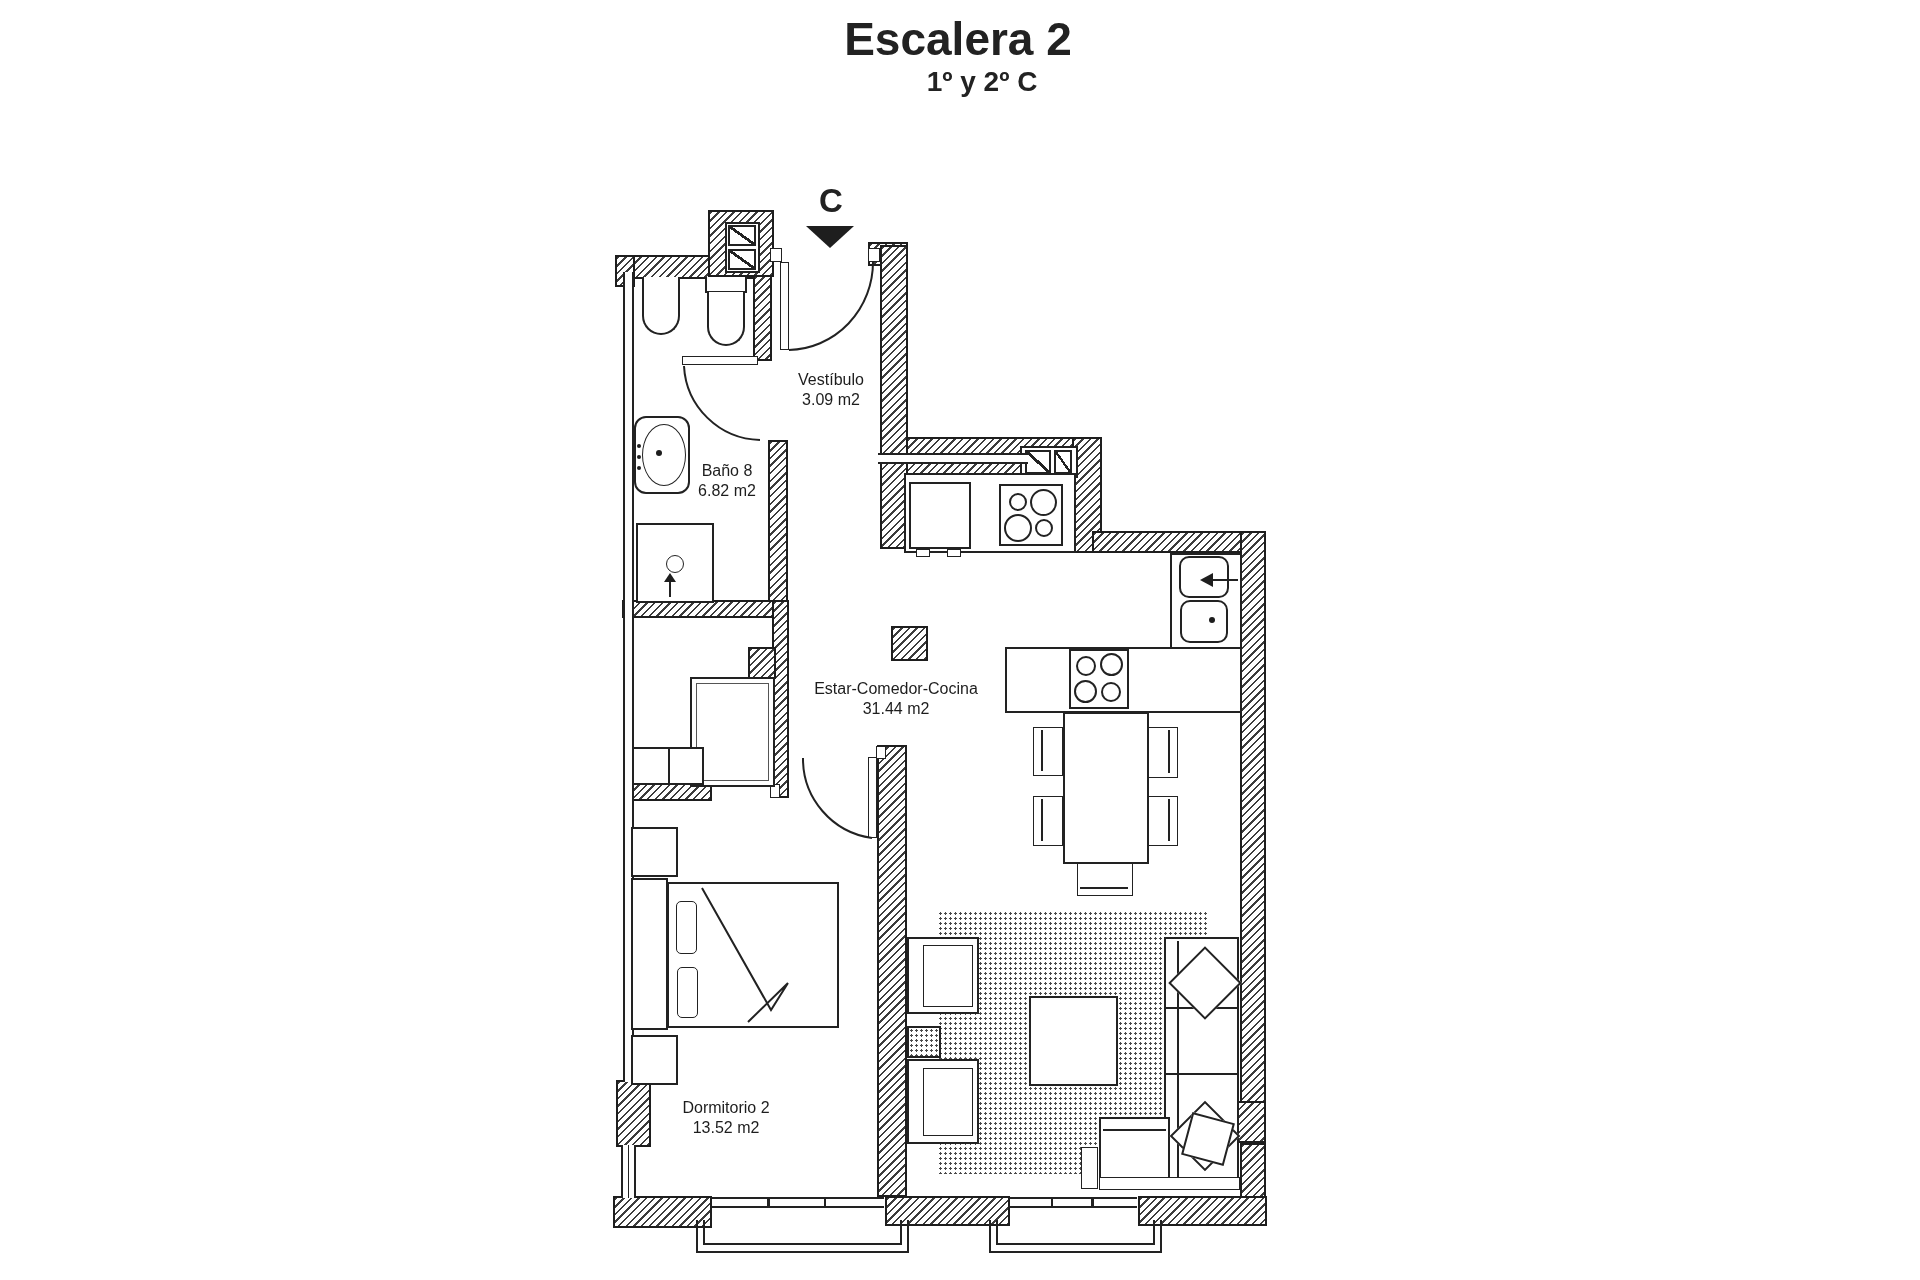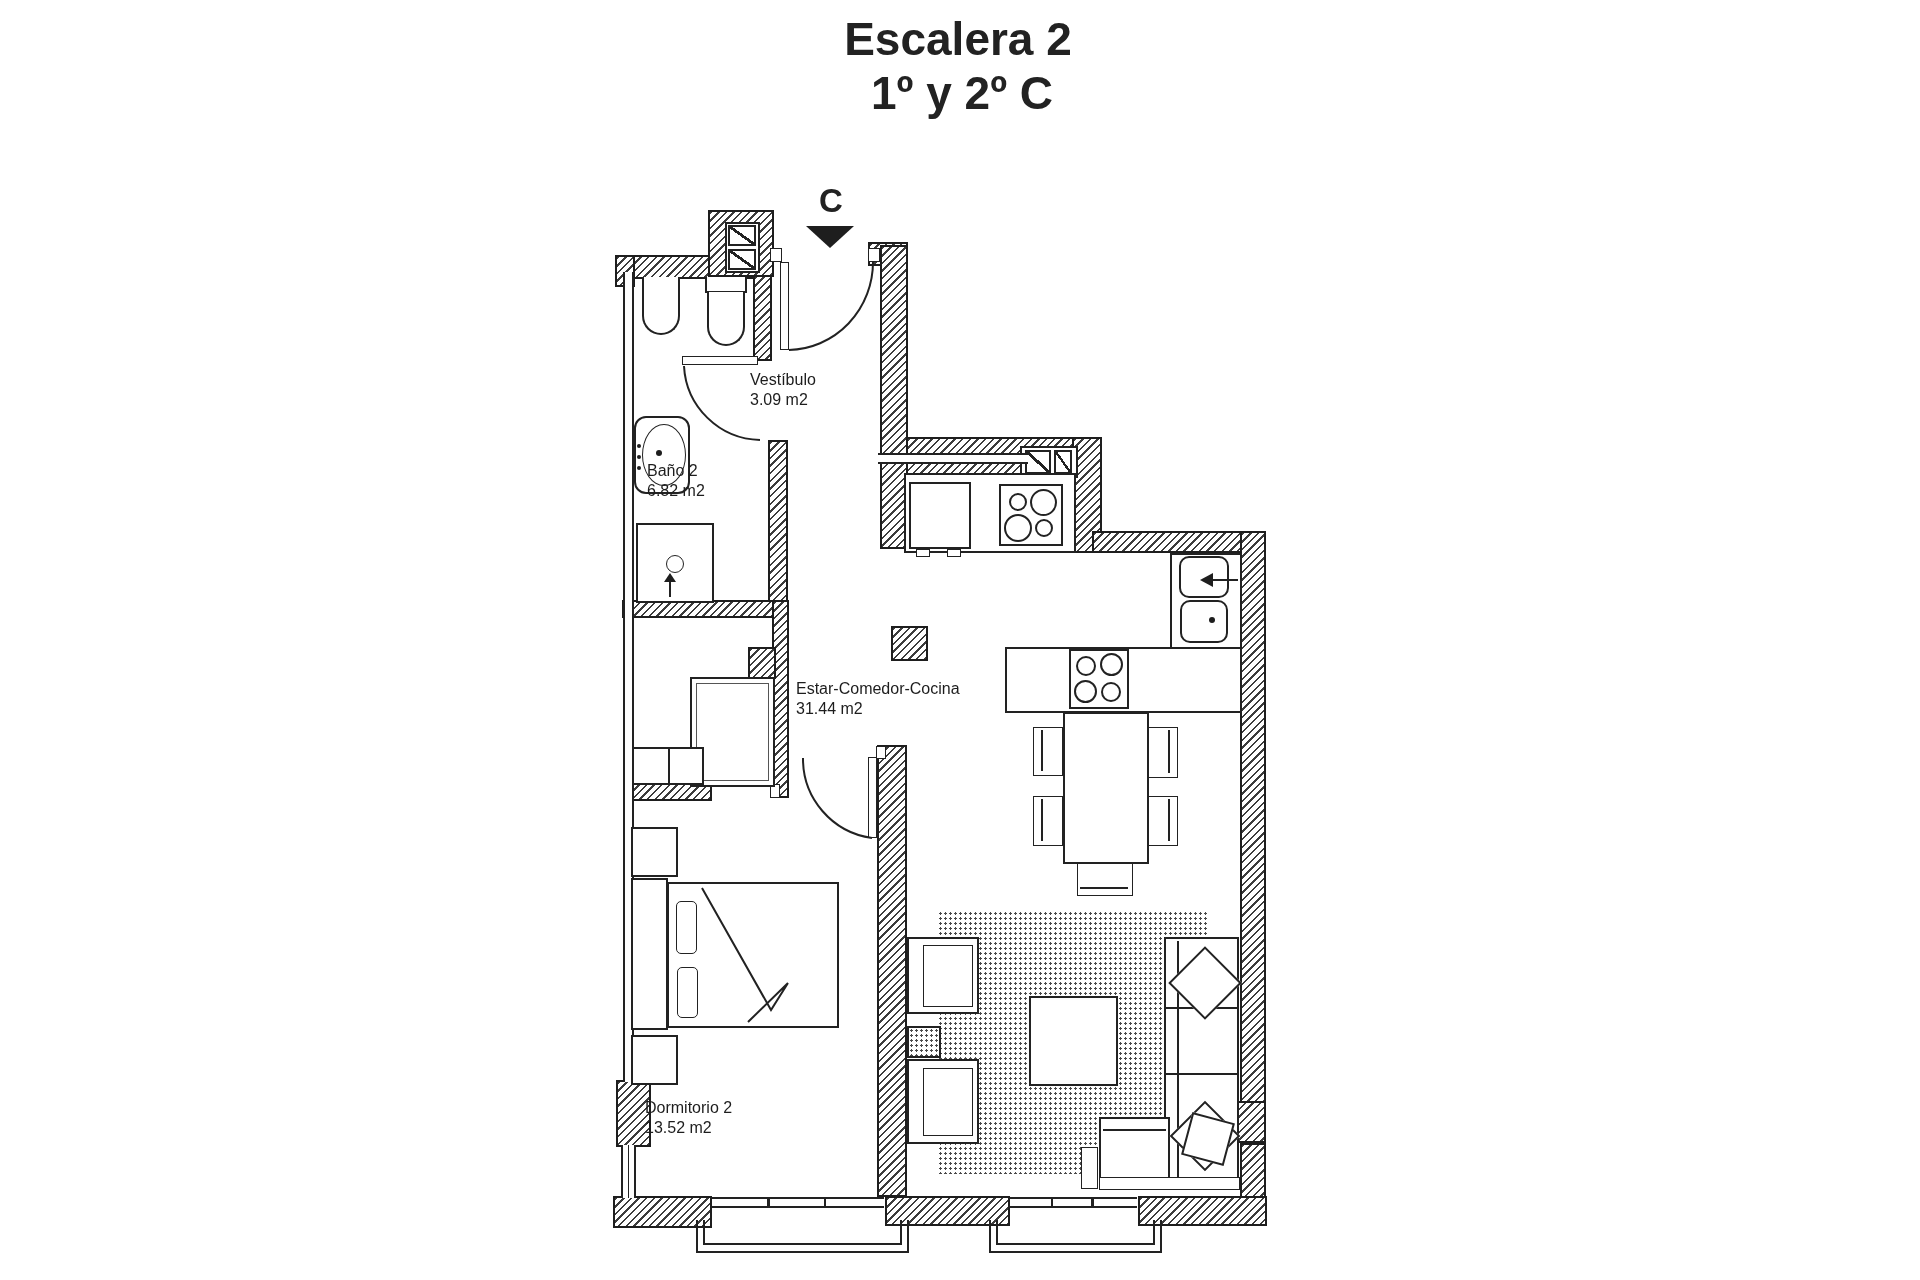--- a/index.html
+++ b/index.html
@@ -18,32 +18,32 @@
   .ventbox{position:absolute;box-sizing:border-box;border:2px solid #222;background-color:#fff;
         background-image:linear-gradient(to top right,transparent 45%,#222 45%,#222 55%,transparent 55%);}
   .burner{position:absolute;box-sizing:border-box;border:2px solid #222;border-radius:50%;background:#fff;}
   .dot{position:absolute;background:#1d1d1d;border-radius:50%;}
   .dia{position:absolute;box-sizing:border-box;background:#fff;border:2.5px solid #222;}
   .rugdots{background-color:#fff;background-image:radial-gradient(#4a4a4a 1.1px,transparent 1.35px);
         background-size:5px 5px;}
   .uframe{position:absolute;box-sizing:border-box;border:2px solid #222;border-top:none;background:transparent;}
   .glass{position:absolute;box-sizing:border-box;background:#fff;border-top:2px solid #222;border-bottom:2px solid #222;}
   .stripe{position:absolute;background:#222;}
-  .label{position:absolute;color:#1d1d1d;text-align:left;line-height:1.22;font-size:16px;}
+  .label{position:absolute;color:#1d1d1d;text-align:center;line-height:1.22;font-size:16px;}
   .label .nm{display:block;}
   .title{position:absolute;color:#222;font-weight:bold;text-align:center;}
   svg.overlay{position:absolute;left:0;top:0;pointer-events:none;}
 </style>
 </head>
 <body>
 
 <div class="sheet">
 
   <div class="title" style="left:658px;top:12px;width:600px;font-size:46px;">Escalera 2</div>
-  <div class="title" style="left:762px;top:66px;width:400px;font-size:46px;">1º y 2º C</div>
+  <div class="title" style="left:782px;top:66px;width:400px;font-size:28px;">1º y 2º C</div>
 
   <div class="title" style="left:806px;top:182px;width:50px;font-size:33px;">C</div>
 
   <div class="abs rugdots" style="left:938px;top:911px;width:271px;height:263px;"></div>
 
   <div class="wall" style="left:615px;top:255px;width:143px;height:24px;"></div>
   <div class="wall" style="left:615px;top:255px;width:20px;height:32px;"></div>
   <div class="wall" style="left:708px;top:210px;width:66px;height:67px;"></div>
   <div class="wall" style="left:868px;top:242px;width:40px;height:24px;"></div>
   <div class="wall" style="left:880px;top:245px;width:28px;height:304px;"></div>
@@ -177,21 +177,21 @@
   <div class="glass" style="left:1010px;top:1197px;width:127px;height:11px;
        background-image:linear-gradient(to right,transparent 32%,#222 32%,#222 34%,transparent 34%,transparent 64%,#222 64%,#222 66%,transparent 66%);"></div>
   <div class="uframe" style="left:989px;top:1220px;width:173px;height:33px;"></div>
   <div class="uframe" style="left:996px;top:1220px;width:159px;height:25px;"></div>
 
   <div class="label" style="left:750px;top:370px;width:162px;">
     <span class="nm">Vestíbulo</span>
     <span class="nm">3.09 m2</span>
   </div>
   <div class="label" style="left:647px;top:461px;width:160px;">
-    <span class="nm">Baño 2</span>
+    <span class="nm">Baño 8</span>
     <span class="nm">6.82 m2</span>
   </div>
   <div class="label" style="left:796px;top:679px;width:200px;">
     <span class="nm">Estar-Comedor-Cocina</span>
     <span class="nm">31.44 m2</span>
   </div>
   <div class="label" style="left:645px;top:1098px;width:162px;">
     <span class="nm">Dormitorio 2</span>
     <span class="nm">13.52 m2</span>
   </div>

